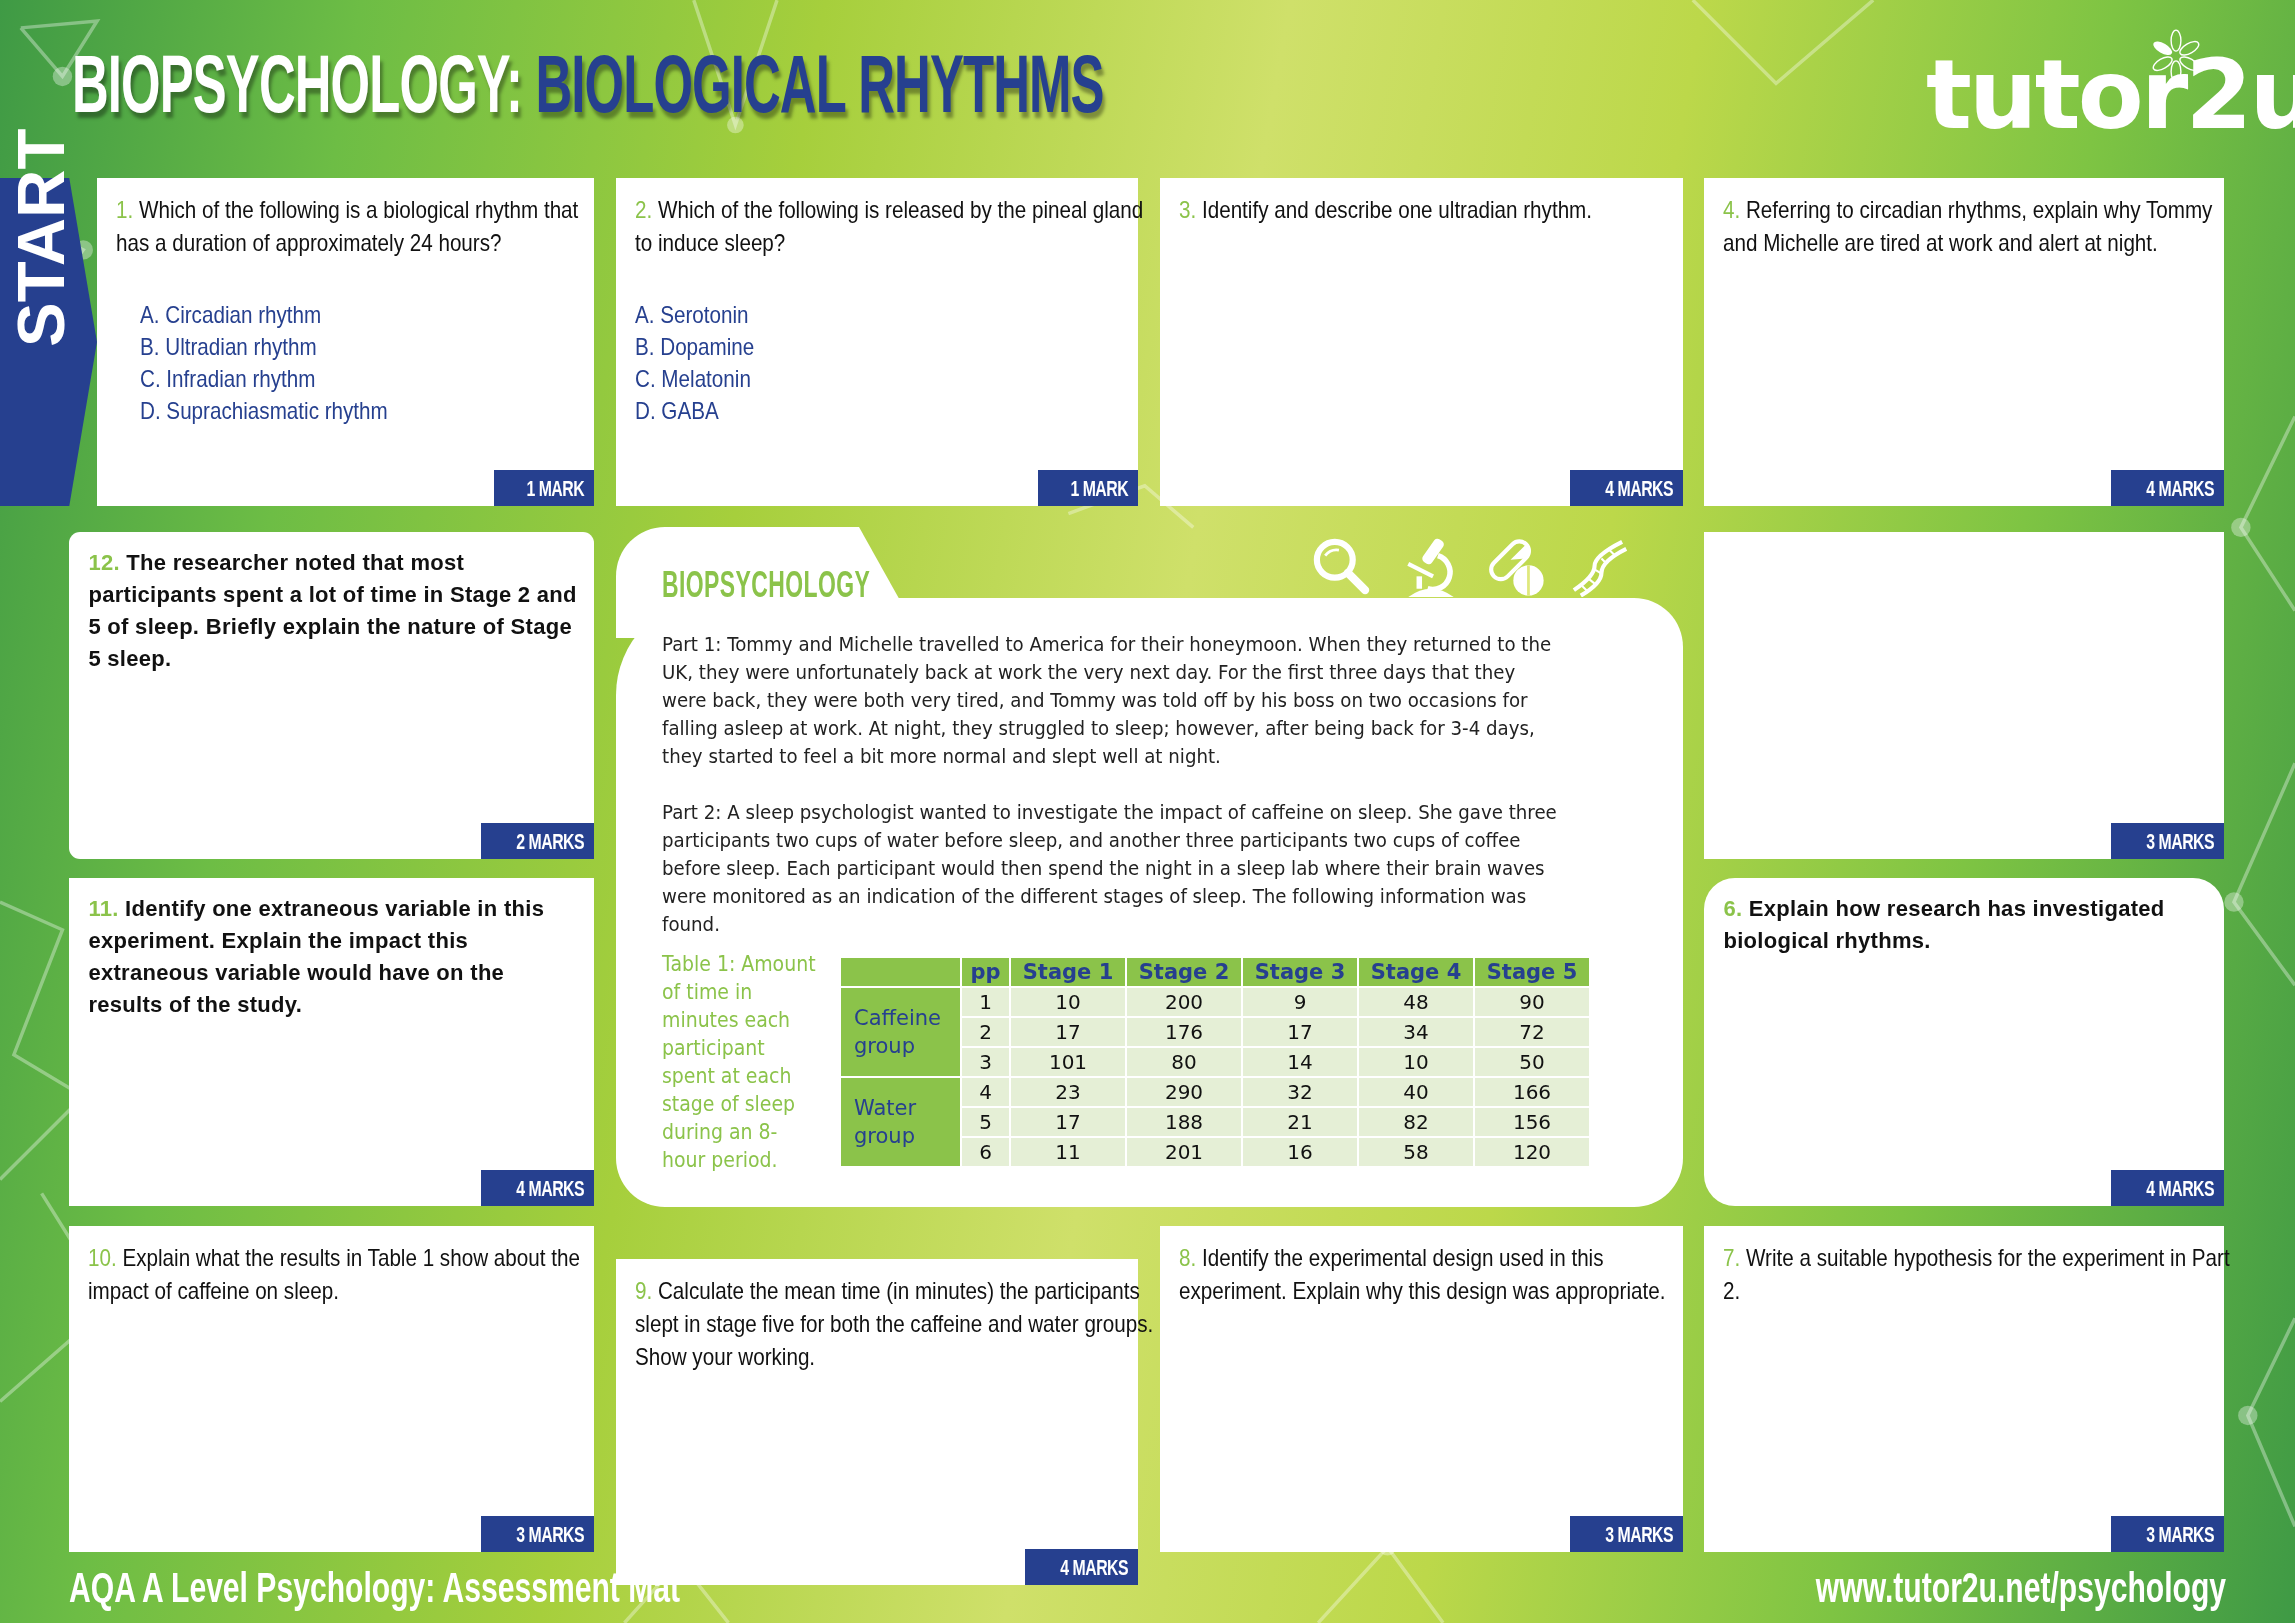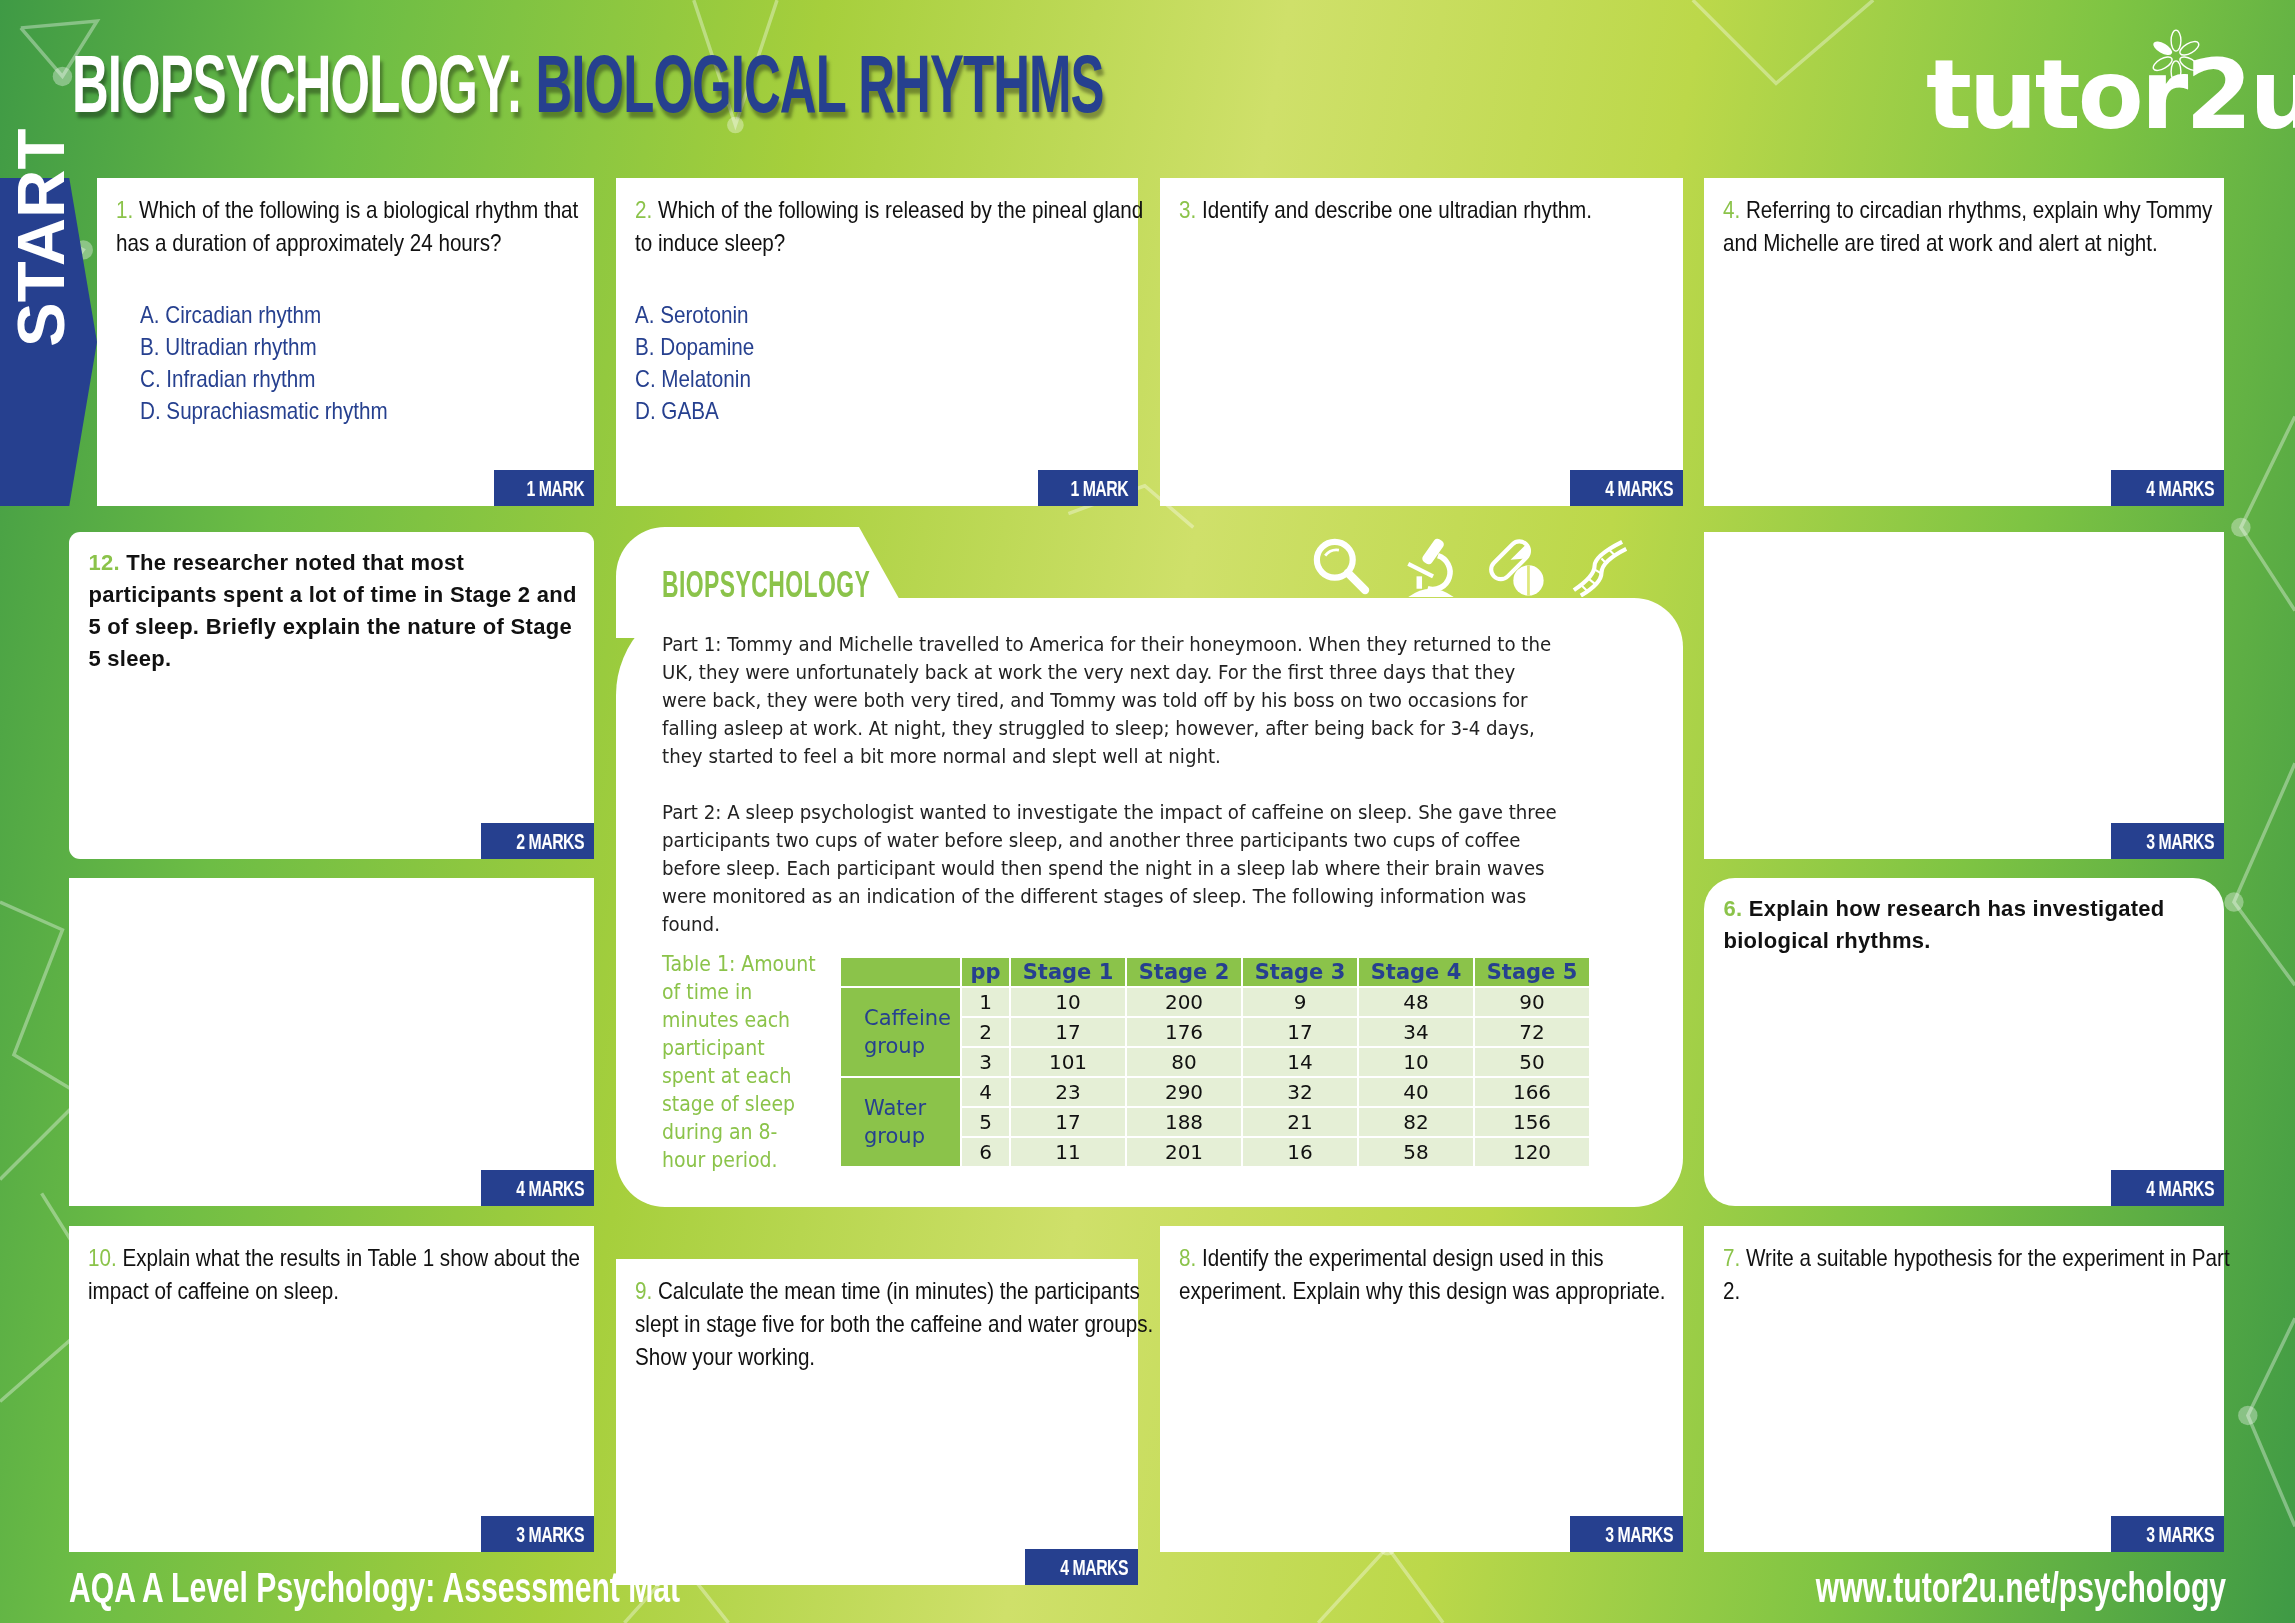--- a/index.html
+++ b/index.html
@@ -52,21 +52,21 @@
   .center-heading { position:absolute; left:46px; top:37px; color:#8bc34a; font-weight:bold; font-size:37px; transform: scaleX(0.62); transform-origin:left top; white-space:nowrap; letter-spacing:0.7px; }
   .icons { position:absolute; left:694px; top:8.3px; width:361px; height:69px; }
   .icon { position:absolute; top:0; width:62px; height:62px; }
   .passage { position:absolute; left:46px; top:103px; width:992px; font-family:"DejaVu Sans", sans-serif; font-size:20px; line-height:28px; color:#222; transform: scaleX(0.91); transform-origin:left top; }
   .passage p { margin:0 0 28px 0; }
 
   .table-caption { position:absolute; left:46px; top:423px; width:173px; color:#8bc34a; font-family:"DejaVu Sans", sans-serif; font-size:21px; line-height:28px; transform: scaleX(0.9); transform-origin:left top; }
   table.data { position:absolute; left:223px; top:429px; border-collapse:separate; border-spacing:2.8px; font-family:"DejaVu Sans", sans-serif; }
   table.data th { background:#8bc34a; color:#26408f; font-size:21px; font-weight:bold; height:28px; padding:0; }
   table.data td { background:#e5efd6; color:#111; font-size:20px; text-align:center; height:28px; padding:0; }
-  table.data td.grp { background:#8bc34a; color:#26408f; text-align:left; padding-left:23px; font-size:21px; line-height:28px; vertical-align:middle; }
+  table.data td.grp { background:#8bc34a; color:#26408f; text-align:left; padding-left:13px; font-size:21px; line-height:28px; vertical-align:middle; }
   .c-grp { width:119px; } .c-pp { width:47px; } .c-st { width:114px; }
 
   .footer-left { position:absolute; left:69px; top:1563px; color:#fff; font-weight:bold; font-size:43px; transform: scaleX(0.7); transform-origin:left top; white-space:nowrap; }
   .footer-right { position:absolute; right:69px; top:1563px; color:#fff; font-weight:bold; font-size:43px; transform: scaleX(0.7); transform-origin:right top; white-space:nowrap; }
 </style>
 </head>
 <body>
 
 <svg class="bg-net" viewBox="0 0 3308 2339">
   <g stroke="rgba(255,255,255,0.35)" stroke-width="5" fill="none">
@@ -154,20 +154,21 @@
 <div class="card" style="left:69px;top:532px;width:525px;height:327px;border-radius:11px;">
   <div class="q wide"><span class="num">12.</span> <span>The researcher noted that most participants spent a lot of time in Stage 2 and 5 of sleep. Briefly explain the nature of Stage 5 sleep.</span></div>
   <div class="badge"><span>2 MARKS</span></div>
 </div>
 
 <div class="card" style="left:1704px;top:532px;width:520px;height:327px;">
   <div class="badge"><span>3 MARKS</span></div>
 </div>
 
 <div class="card" style="left:69px;top:878px;width:525px;height:328px;">
+  <div class="q wide"><span class="num">11.</span> <span>Identify one extraneous variable in this experiment. Explain the impact this extraneous variable would have on the results of the study.</span></div>
   <div class="badge"><span>4 MARKS</span></div>
 </div>
 
 <div class="card" style="left:1704px;top:878px;width:520px;height:328px;border-radius:31px;">
   <div class="q wide"><span class="num">6.</span> <span>Explain how research has investigated biological rhythms.</span></div>
   <div class="badge"><span>4 MARKS</span></div>
 </div>
 
 <div class="card" style="left:69px;top:1226px;width:525px;height:326px;">
   <div class="q"><span class="num">10.</span> <span>Explain what the results in Table 1 show about the impact of caffeine on sleep.</span></div>

